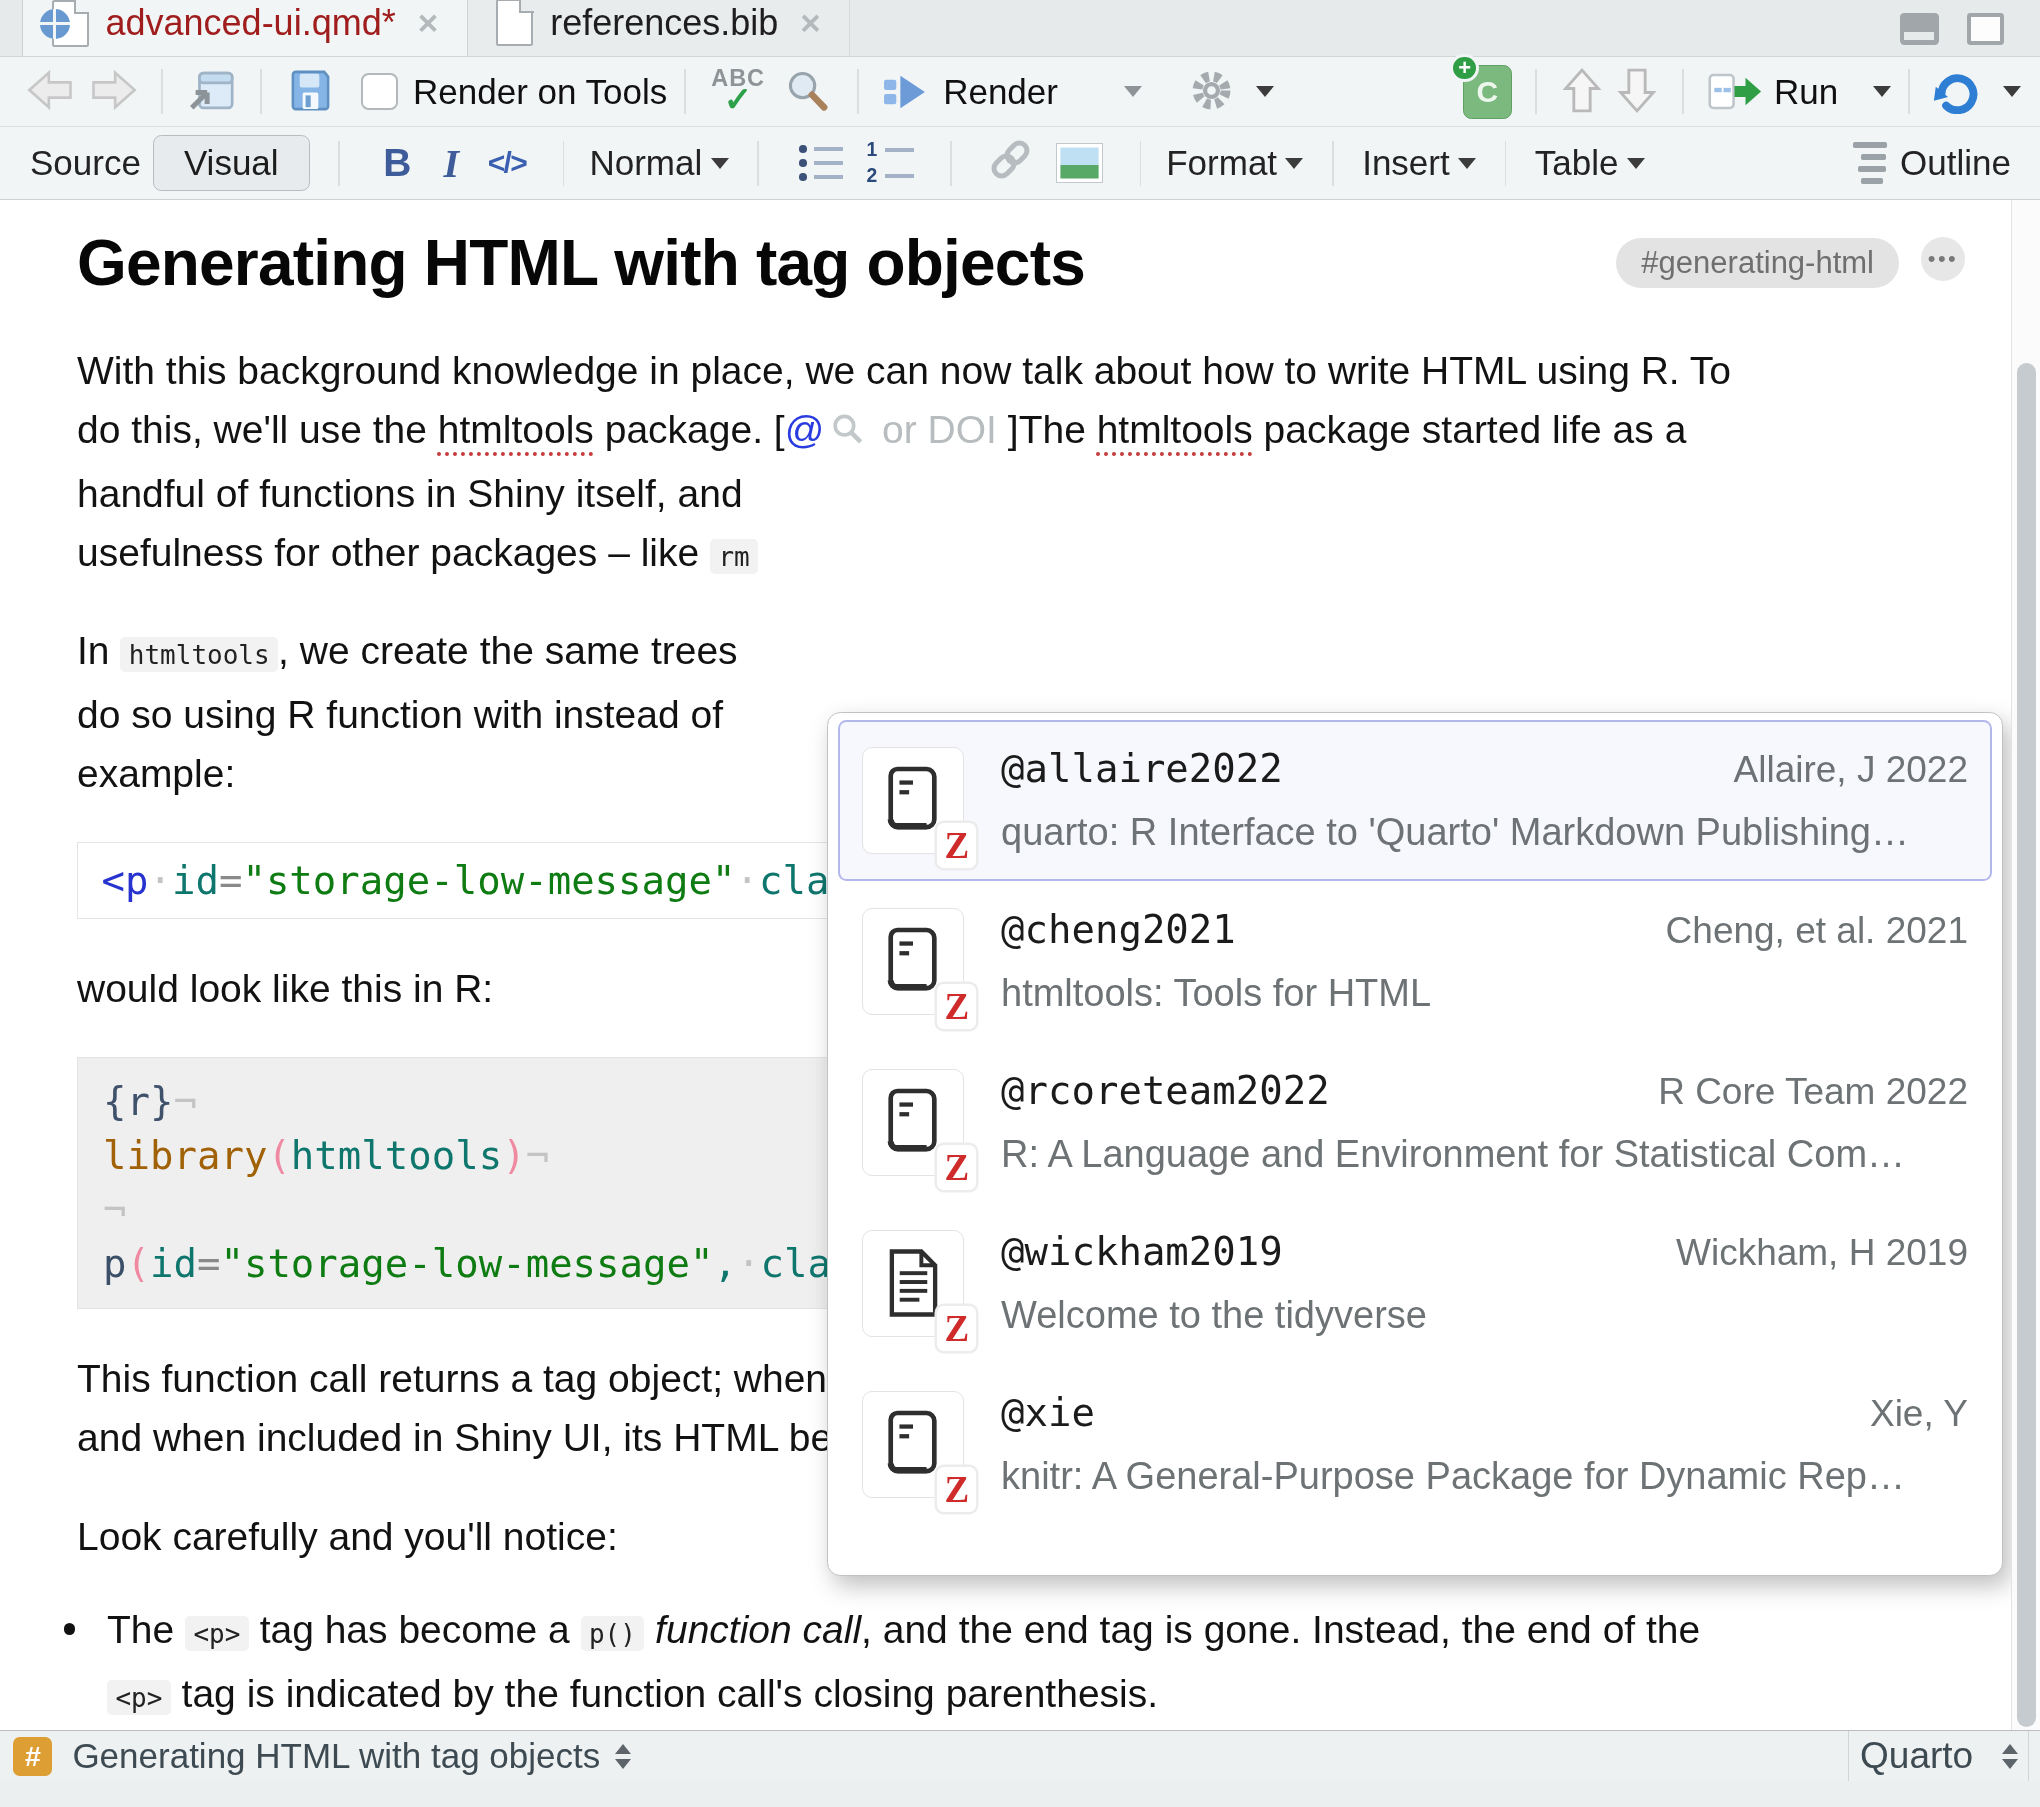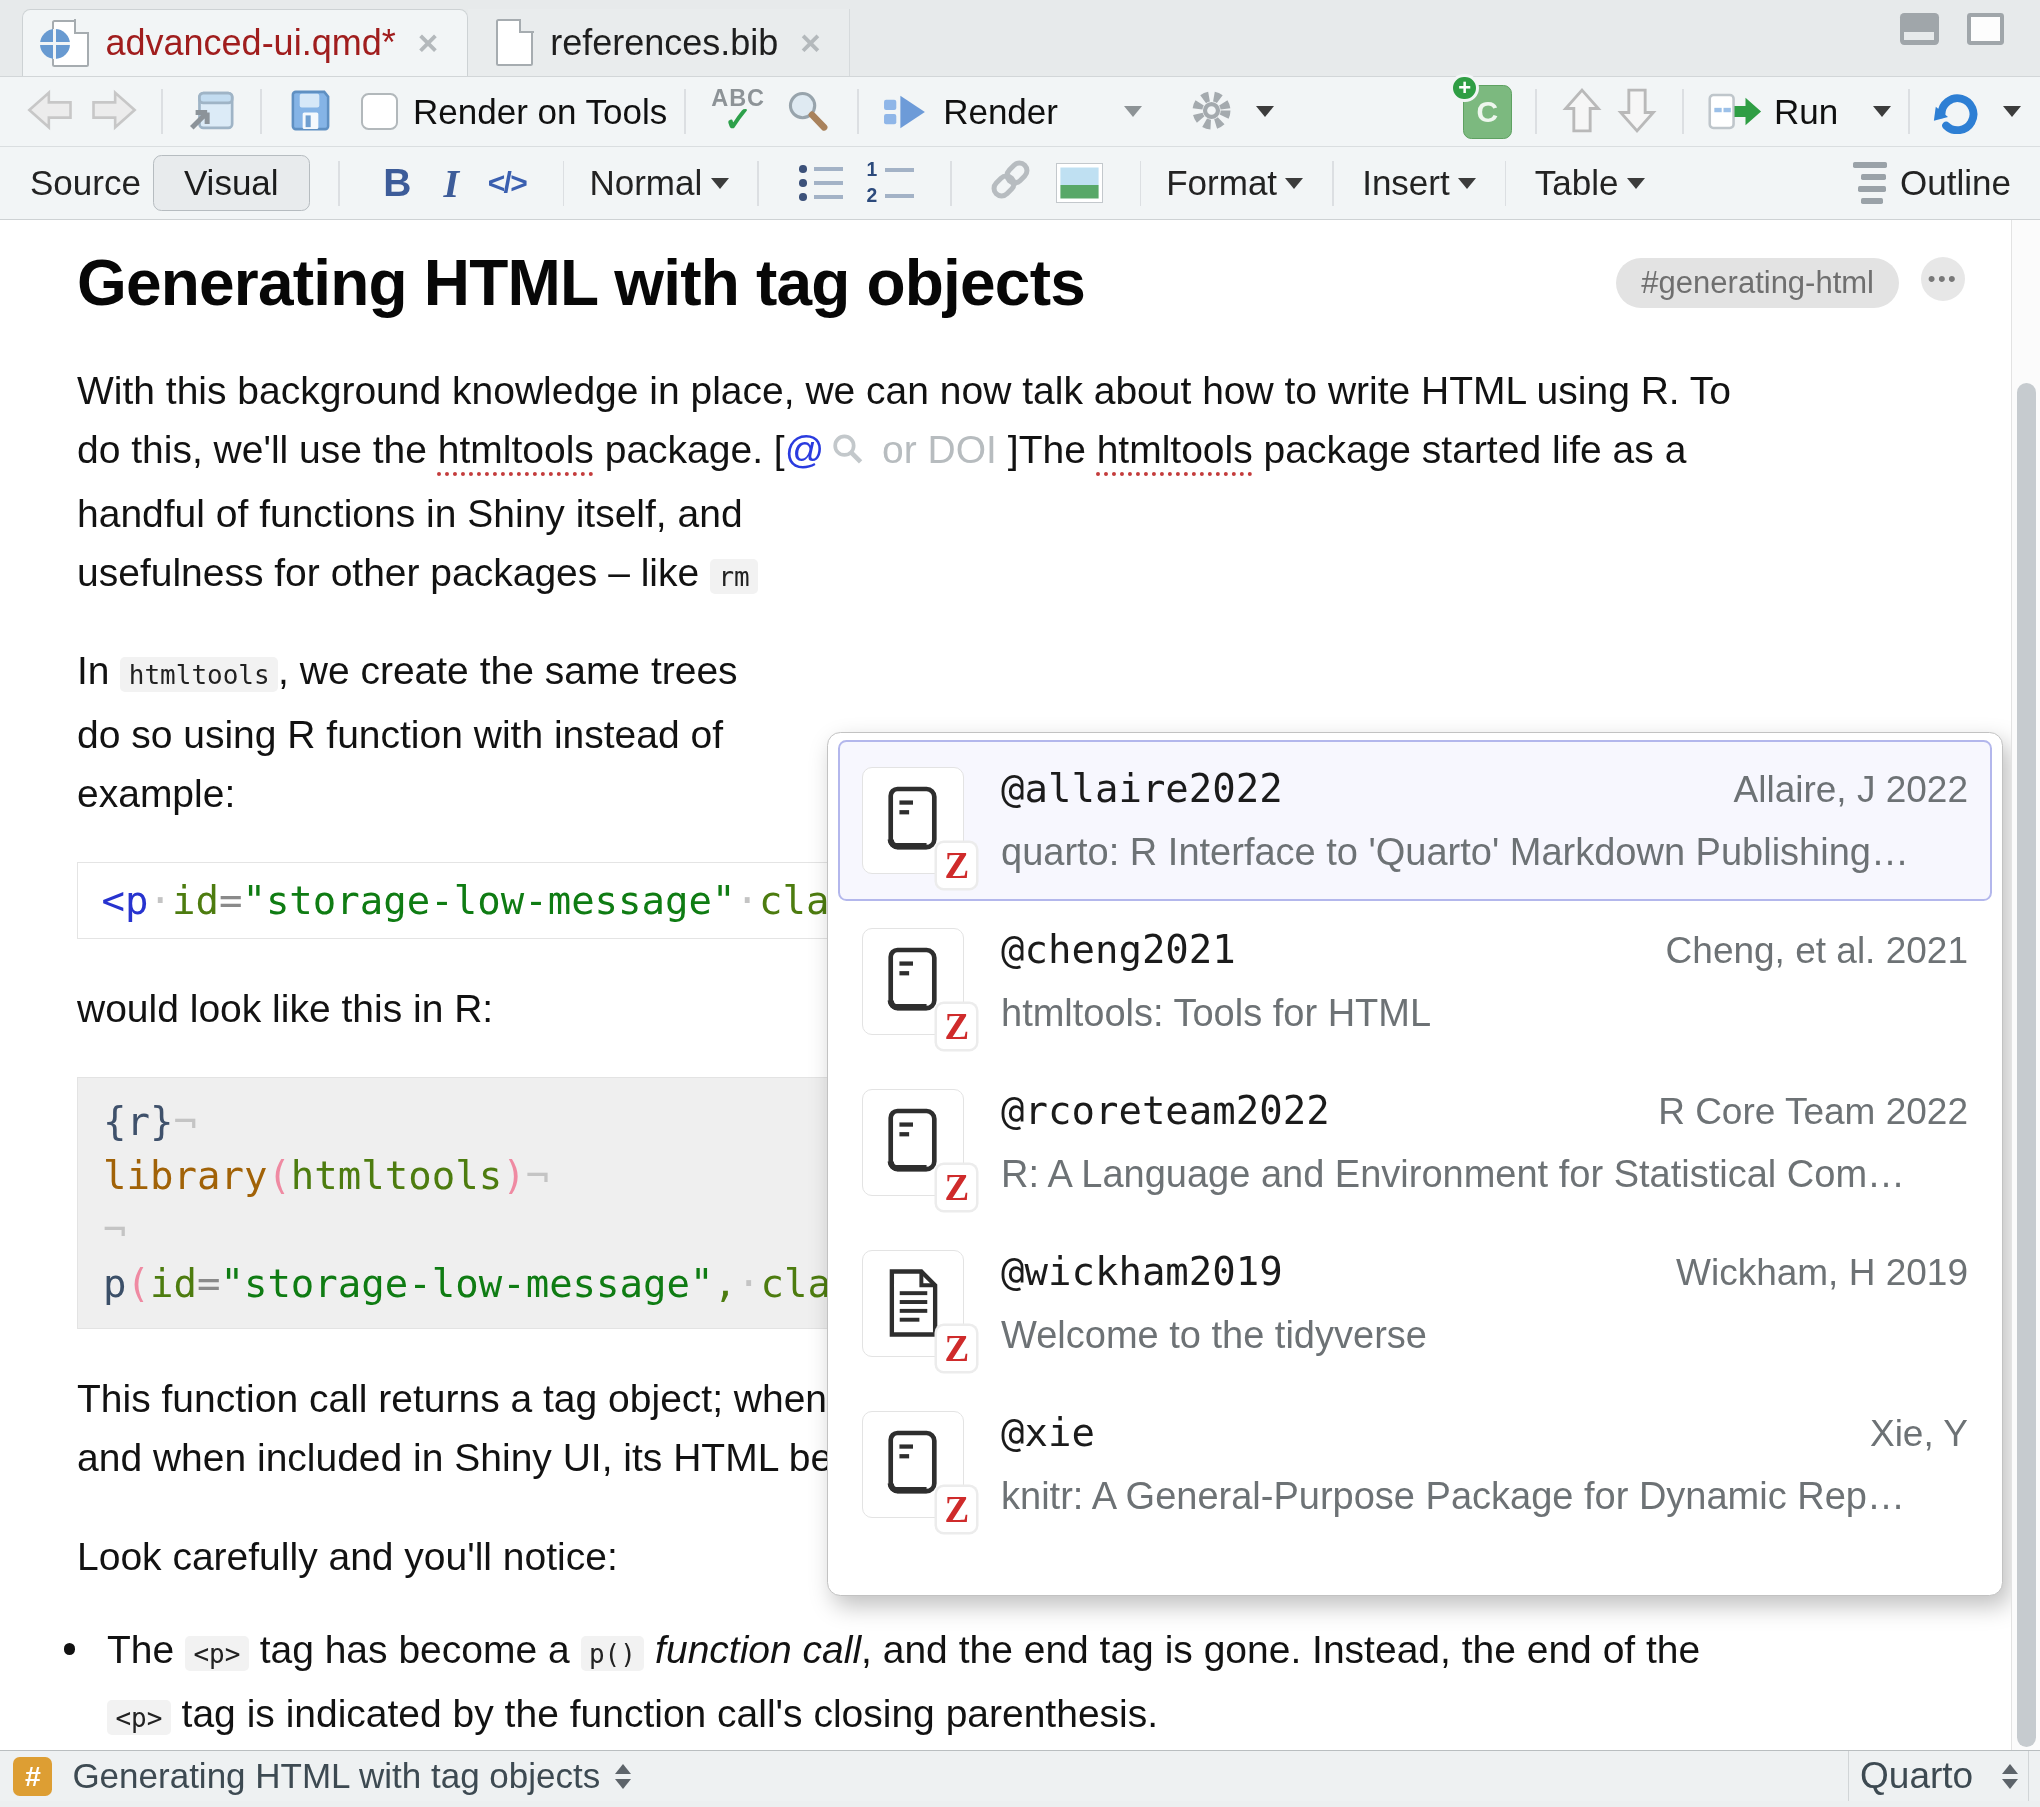--- a/index.html
+++ b/index.html
@@ -1,20 +1,20 @@
 <!DOCTYPE html>
 <html style="font-size:13.4px"><head>
 <meta charset="utf-8">
 <style>
   * { box-sizing: border-box; margin: 0; padding: 0; }
   html,body { width:2041px; height:1807px; }
   body { font-family:"Liberation Sans", sans-serif; background:#eceff0; position:relative; overflow:hidden; }
 
   
-  .tabbar { height:77px; background:#e7eaeb; border-bottom:0.8px solid #d2d6d8; display:flex; align-items:flex-end; padding-left:22px; position:relative; }
+  .tabbar { height:57px; background:#e7eaeb; border-bottom:0.8px solid #d2d6d8; display:flex; align-items:flex-end; padding-left:22px; position:relative; }
   .tab { height:67px; display:flex; align-items:center; gap:17px; padding:0 28.5px; font-size:36px; cursor:default; }
   .tab.active { background:#f2f5f6; border:0.8px solid #cdd2d4; border-bottom:none; border-radius:8.4px 8.4px 0 0; }
   .tab.active .tlabel { color:#a01d1d; }
   .tab.inactive { background:#e9eced; border-right:0.8px solid #d6dadc; }
   .tab.inactive .tlabel { color:#1e1e1e; }
   .tclose { color:#b4b9bc; font-size:35px; font-weight:bold; margin-left:5px; }
   .pg { width:37px; height:47px; background:#fff; border:2.5px solid #a6acb0; border-radius:2.5px; position:relative; flex-shrink:0; }
   .pg::before { content:''; position:absolute; top:-2.5px; right:-2.5px; width:12.6px; height:12.6px; background:#e9eced; border-left:2.5px solid #a6acb0; border-bottom:2.5px solid #a6acb0; }
   .pg.qmd::before { background:#f2f5f6; }
   .qdot { position:absolute; left:-13.4px; top:7.6px; width:30px; height:30px; border-radius:50%; background:#689ad1; }
@@ -63,21 +63,21 @@
   .pline { font-size:39px; line-height:59px; color:#121212; white-space:nowrap; }
   .cs { font-family:"DejaVu Sans Mono",monospace; font-size:26px; background:#f2f2f2; border-radius:5px; padding:2.5px 8.4px; color:#222; }
   .sq { text-decoration-line:underline; text-decoration-style:dotted; text-decoration-color:#c43c3c; text-decoration-thickness:4.2px; text-underline-offset:10px; }
   .atblue { color:#2a3bdf; }
   .ghost { color:#b7bcbf; }
   .inlsearch { display:inline-block; vertical-align:-5px; margin:0 5px; }
   .p1 { margin-top:39px; } .p2 { margin-top:34px; }
   .cb1 { margin-top:39px; background:#fff; border:1.7px solid #e4e4e4; padding:15px 23.5px; font-family:"DejaVu Sans Mono",monospace; font-size:39px; white-space:nowrap; }
   .would { margin-top:40px; }
   .cb2 { margin-top:39px; background:#efefef; border:0.8px solid #e3e3e3; padding:17px 25px; font-family:"DejaVu Sans Mono",monospace; font-size:39px; line-height:54px; white-space:nowrap; }
-  .tTag { color:#2733cf; } .tAttr { color:#4d7c0f; } .tEq { color:#8a8a8a; }
+  .tTag { color:#2733cf; } .tAttr { color:#0f766e; } .tEq { color:#8a8a8a; }
   .tStr { color:#0f7c13; } .tWs { color:#c4c4c4; } .tPar { color:#ef8aa2; }
   .tKw { color:#a16207; } .tBr { color:#3f516b; } .tNl { color:#c4c4c4; } .tFn { color:#3b4f68; }
   .p3 { margin-top:40px; } .look { margin-top:40px; }
   .bullet { margin-top:34px; position:relative; padding-left:30px; }
   .bdot { position:absolute; left:-13.4px; top:23.5px; width:11.7px; height:11.7px; border-radius:50%; background:#111; }
   .it { font-style:italic; }
 
   
   .popup { position:absolute; left:827px; top:512px; width:1176px; height:864px; background:#fff; border:1.7px solid #c2c2c2; border-radius:13.4px; box-shadow:6.7px 10px 23.5px rgba(0,0,0,0.25); padding:6.7px 10px; z-index:5; }
   .cite { height:161px; display:flex; align-items:center; padding:0 22px; border:2.5px solid transparent; border-radius:8.4px; }

